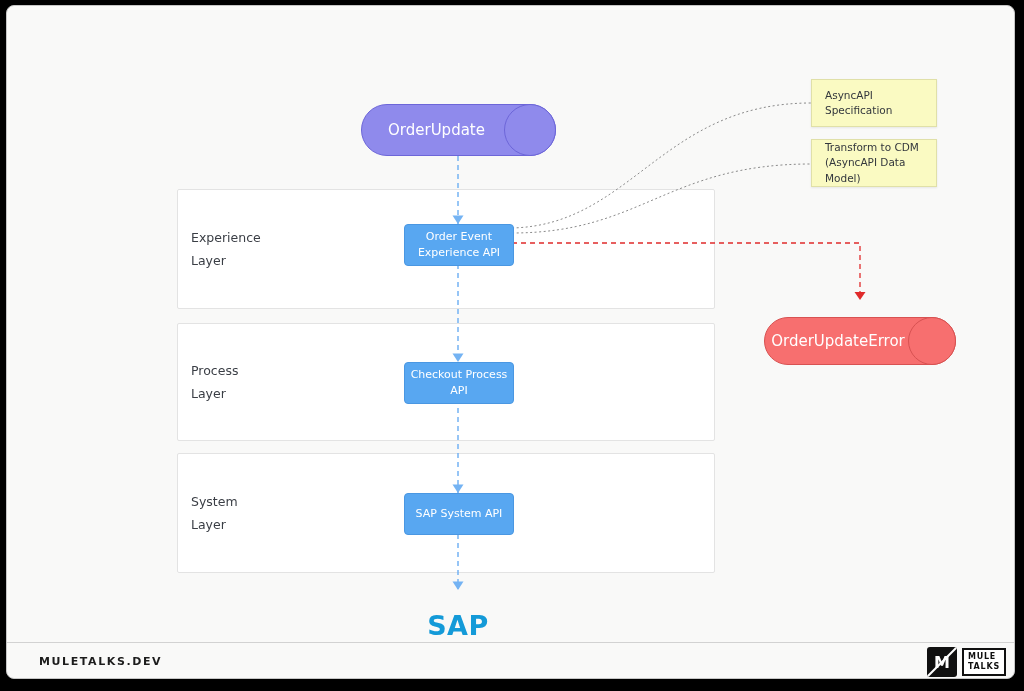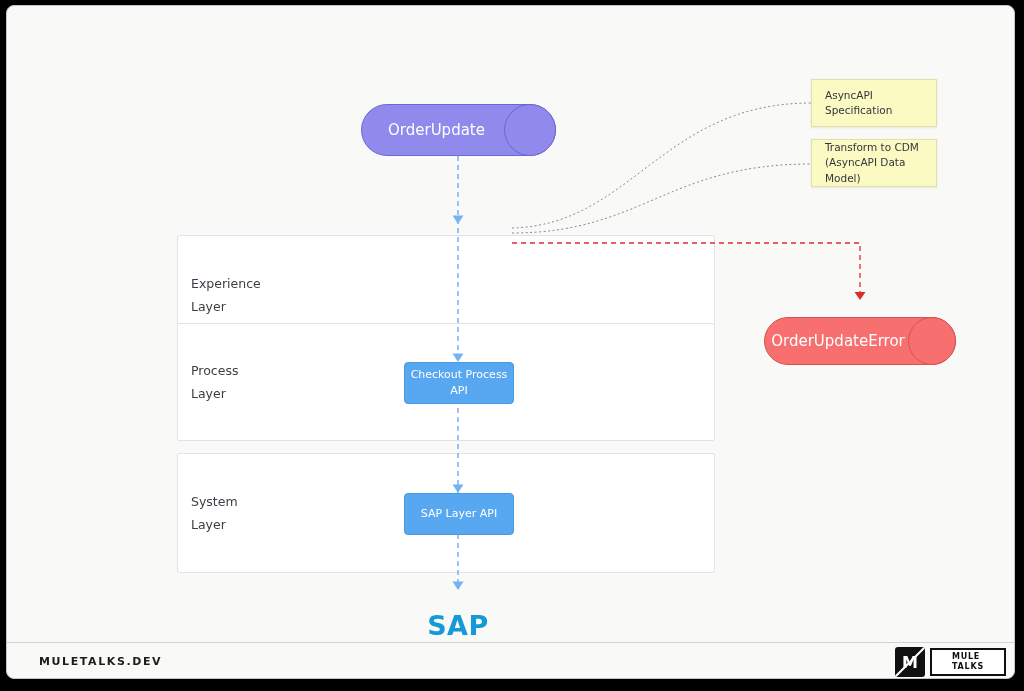--- a/index.html
+++ b/index.html
@@ -21,21 +21,21 @@
   .cyl-red .cap{background:#f76f6f;border:1px solid #d85252;}
   
   .note{position:absolute;left:804px;width:126px;height:48px;background:#fafac2;border:1px solid #e0e0a8;
     box-shadow:0 1px 2px rgba(0,0,0,0.08);display:flex;flex-direction:column;justify-content:center;
     padding:2px 13px;box-sizing:border-box;font-size:10.5px;color:#33373d;line-height:1.45;}
   .note1{top:73px;}
   .note2{top:133px;}
   
   .layer{position:absolute;left:170px;width:536px;background:#ffffff;border:1px solid #e3e3e3;
     border-radius:2px;z-index:1;}
-  .layer-exp{top:183px;height:118px;margin-top:46px;}
+  .layer-exp{top:183px;height:118px;}
   .layer-proc{top:317px;height:116px;}
   .layer-sys{top:447px;height:118px;}
   .layer-label{position:absolute;left:13px;top:50%;transform:translateY(-50%);
     font-size:12.5px;color:#3a3e45;line-height:1.8;}
   
   .api{position:absolute;left:397px;width:108px;height:40px;background:#58a7f1;border:1px solid #4a97e2;
     border-radius:4px;color:#fff;font-size:11px;line-height:1.5;display:flex;flex-direction:column;
     align-items:center;justify-content:center;text-align:center;z-index:3;}
   .api-exp{top:218px;}
   .api-proc{top:356px;}
@@ -48,21 +48,21 @@
   .footer-divider{position:absolute;left:0;right:0;top:636px;height:1px;background:#d2d2d2;}
   .footer-site{position:absolute;left:32px;top:649px;font-size:11px;font-weight:600;
     letter-spacing:1.6px;color:#1c1c1c;}
   .logo{position:absolute;right:8px;top:641px;display:flex;align-items:center;gap:5px;}
   .logo-m{position:relative;width:30px;height:30px;background:#101010;border-radius:3px;
     display:flex;align-items:center;justify-content:center;color:#fff;font-weight:bold;
     font-size:16px;overflow:hidden;}
   .logo-m .slash{position:absolute;width:2px;height:46px;background:#fff;left:14px;top:-8px;
     transform:rotate(45deg);}
   .logo-text{border:2px solid #101010;background:#fff;color:#101010;font-size:8px;font-weight:bold;
-    letter-spacing:0.8px;line-height:1.25;padding:2px 20px;text-align:left;}
+    letter-spacing:0.8px;line-height:1.25;padding:2px 4px;text-align:left;}
 </style>
 </head>
 <body>
 
 <div class="frame">
   <div class="canvas">
 
 
     <div class="layer layer-exp">
       <div class="layer-label">
@@ -108,26 +108,30 @@
     </div>
 
     <div class="note note1">
       <div>AsyncAPI Specification</div>
     </div>
     <div class="note note2">
       <div>Transform to CDM</div>
       <div>(AsyncAPI Data Model)</div>
     </div>
 
+    <div class="api api-exp">
+      <div>Order Event</div>
+      <div>Experience API</div>
+    </div>
     <div class="api api-proc">
       <div>Checkout Process</div>
       <div>API</div>
     </div>
     <div class="api api-sys">
-      <div>SAP Layer API</div>
+      <div>SAP System API</div>
     </div>
 
     <div class="sap">SAP</div>
 
     <div class="footer-divider"></div>
     <div class="footer-site">MULETALKS.DEV</div>
     <div class="logo">
       <div class="logo-m">
         <div class="slash"></div>
         <span>M</span>

